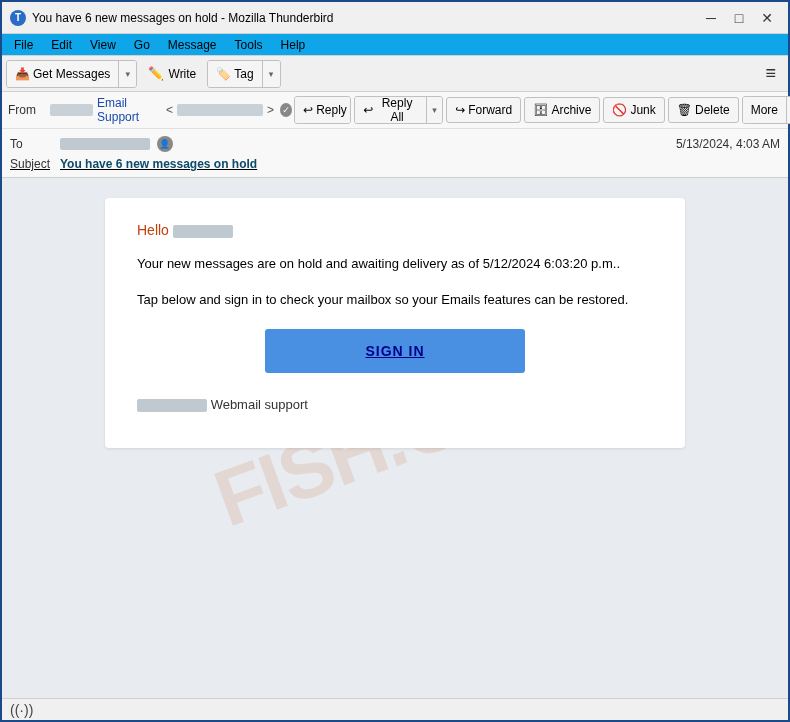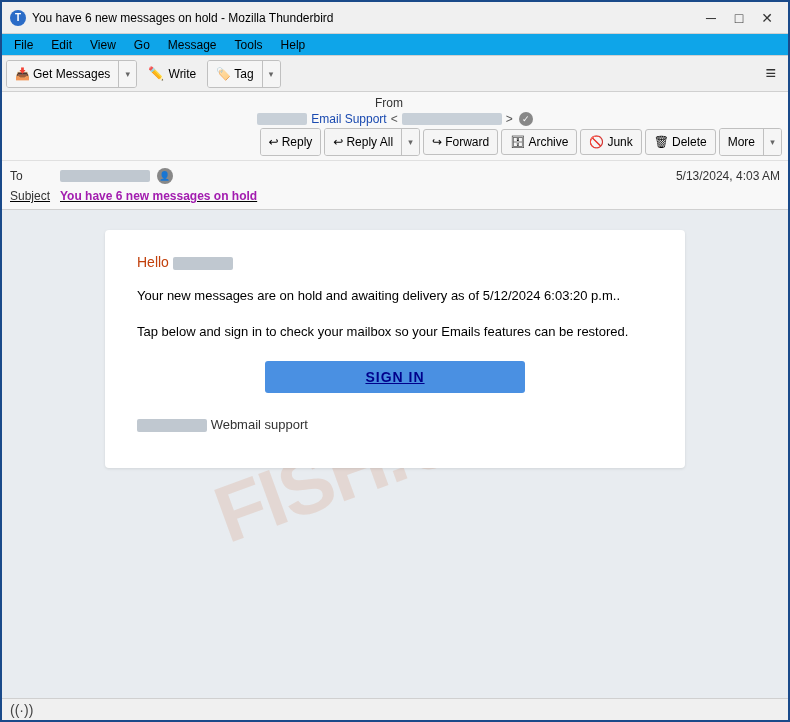--- a/index.html
+++ b/index.html
@@ -135,21 +135,20 @@
       border-bottom: 1px solid #d0d0d0;
       flex-shrink: 0;
     }
 
     .email-toolbar {
       display: flex;
       align-items: center;
       padding: 4px 6px;
       gap: 2px;
       border-bottom: 1px solid #e0e0e0;
-      flex-direction: column;
     }
 
     .email-tb-btn {
       height: 26px;
       padding: 0 8px;
       border: 1px solid #c0c0c0;
       background: #f5f5f5;
       cursor: pointer;
       display: flex;
       align-items: center;
@@ -207,21 +206,21 @@
     }
 
     .subject-label {
       color: #333;
       width: 50px;
       flex-shrink: 0;
     }
 
     .subject-value {
       font-weight: bold;
-      color: #a21caf;
+      color: #0c4a6e;
     }
 
     .contact-icon {
       width: 16px;
       height: 16px;
       background: #888;
       border-radius: 50%;
       display: inline-flex;
       align-items: center;
       justify-content: center;
@@ -301,21 +300,21 @@
       font-size: 13px;
       color: #000000;
       margin-bottom: 16px;
       line-height: 1.5;
     }
 
     .sign-in-btn {
       display: block;
       width: 260px;
       margin: 20px auto;
-      padding: 8px;
+      padding: 14px;
       background: #4a90e2;
       color: #00008b;
       text-align: center;
       border: none;
       cursor: pointer;
       font-size: 14px;
       font-weight: bold;
       letter-spacing: 1px;
       border-radius: 3px;
       text-decoration: underline;

